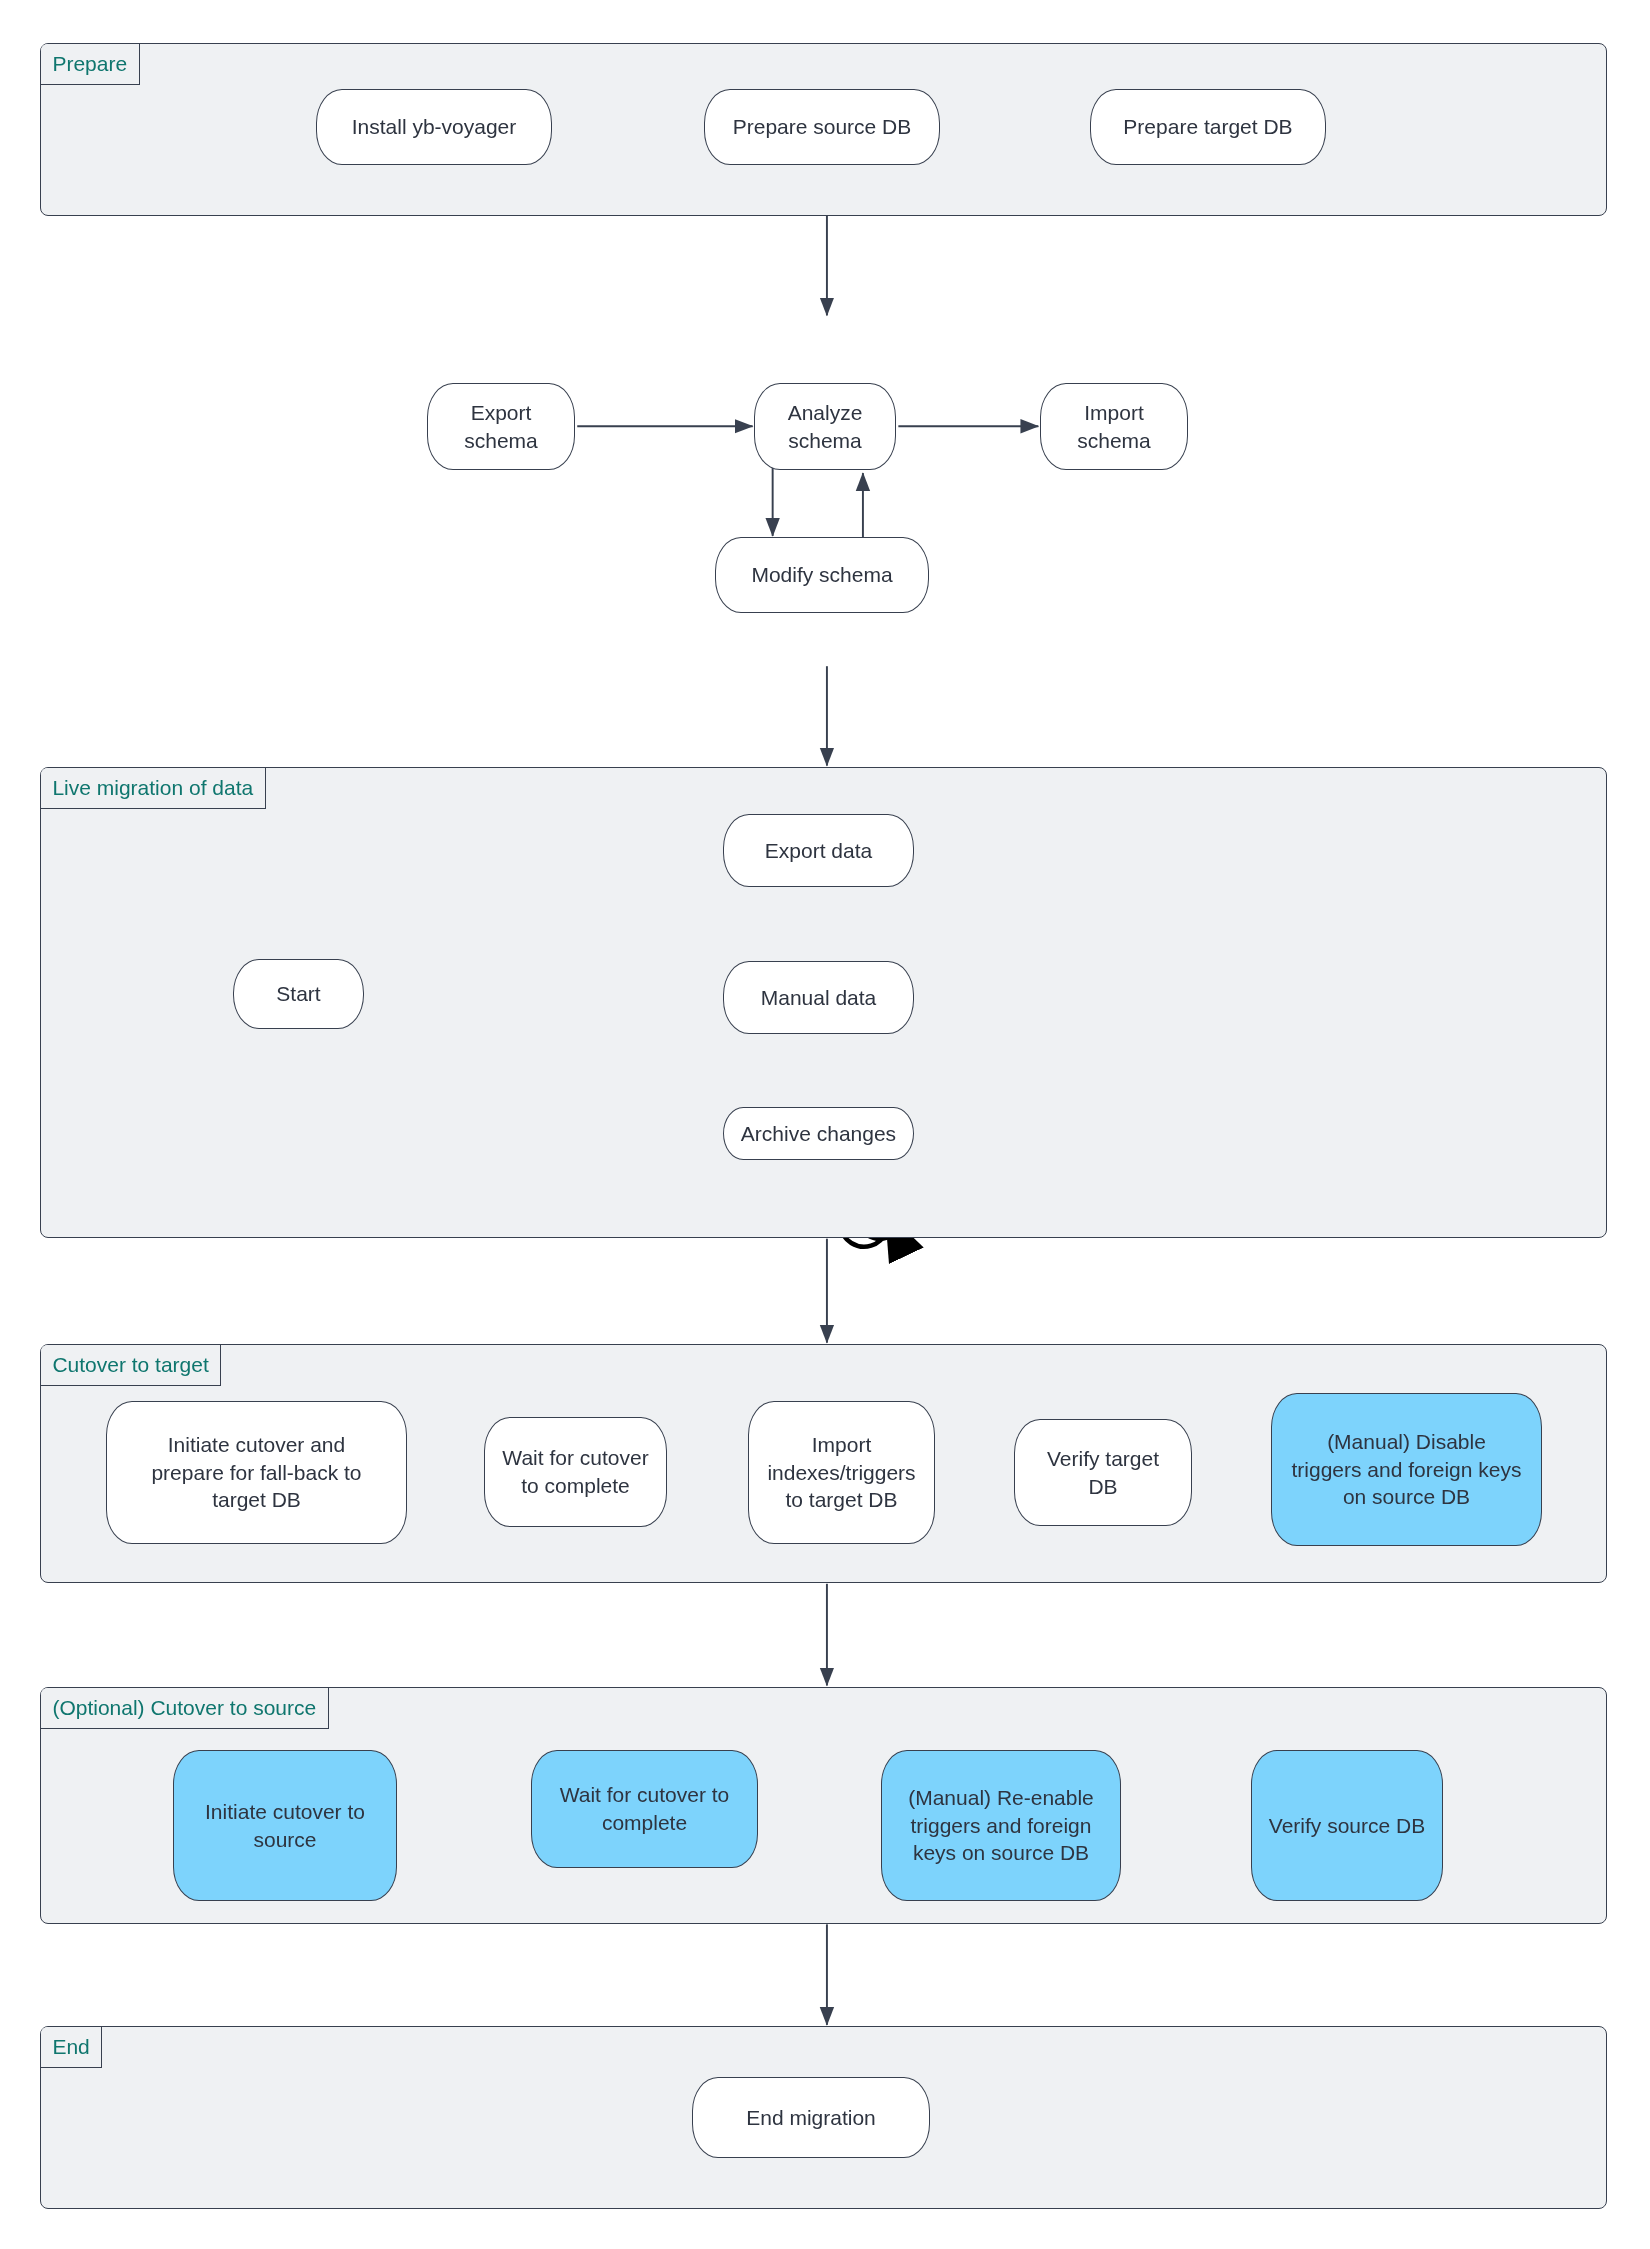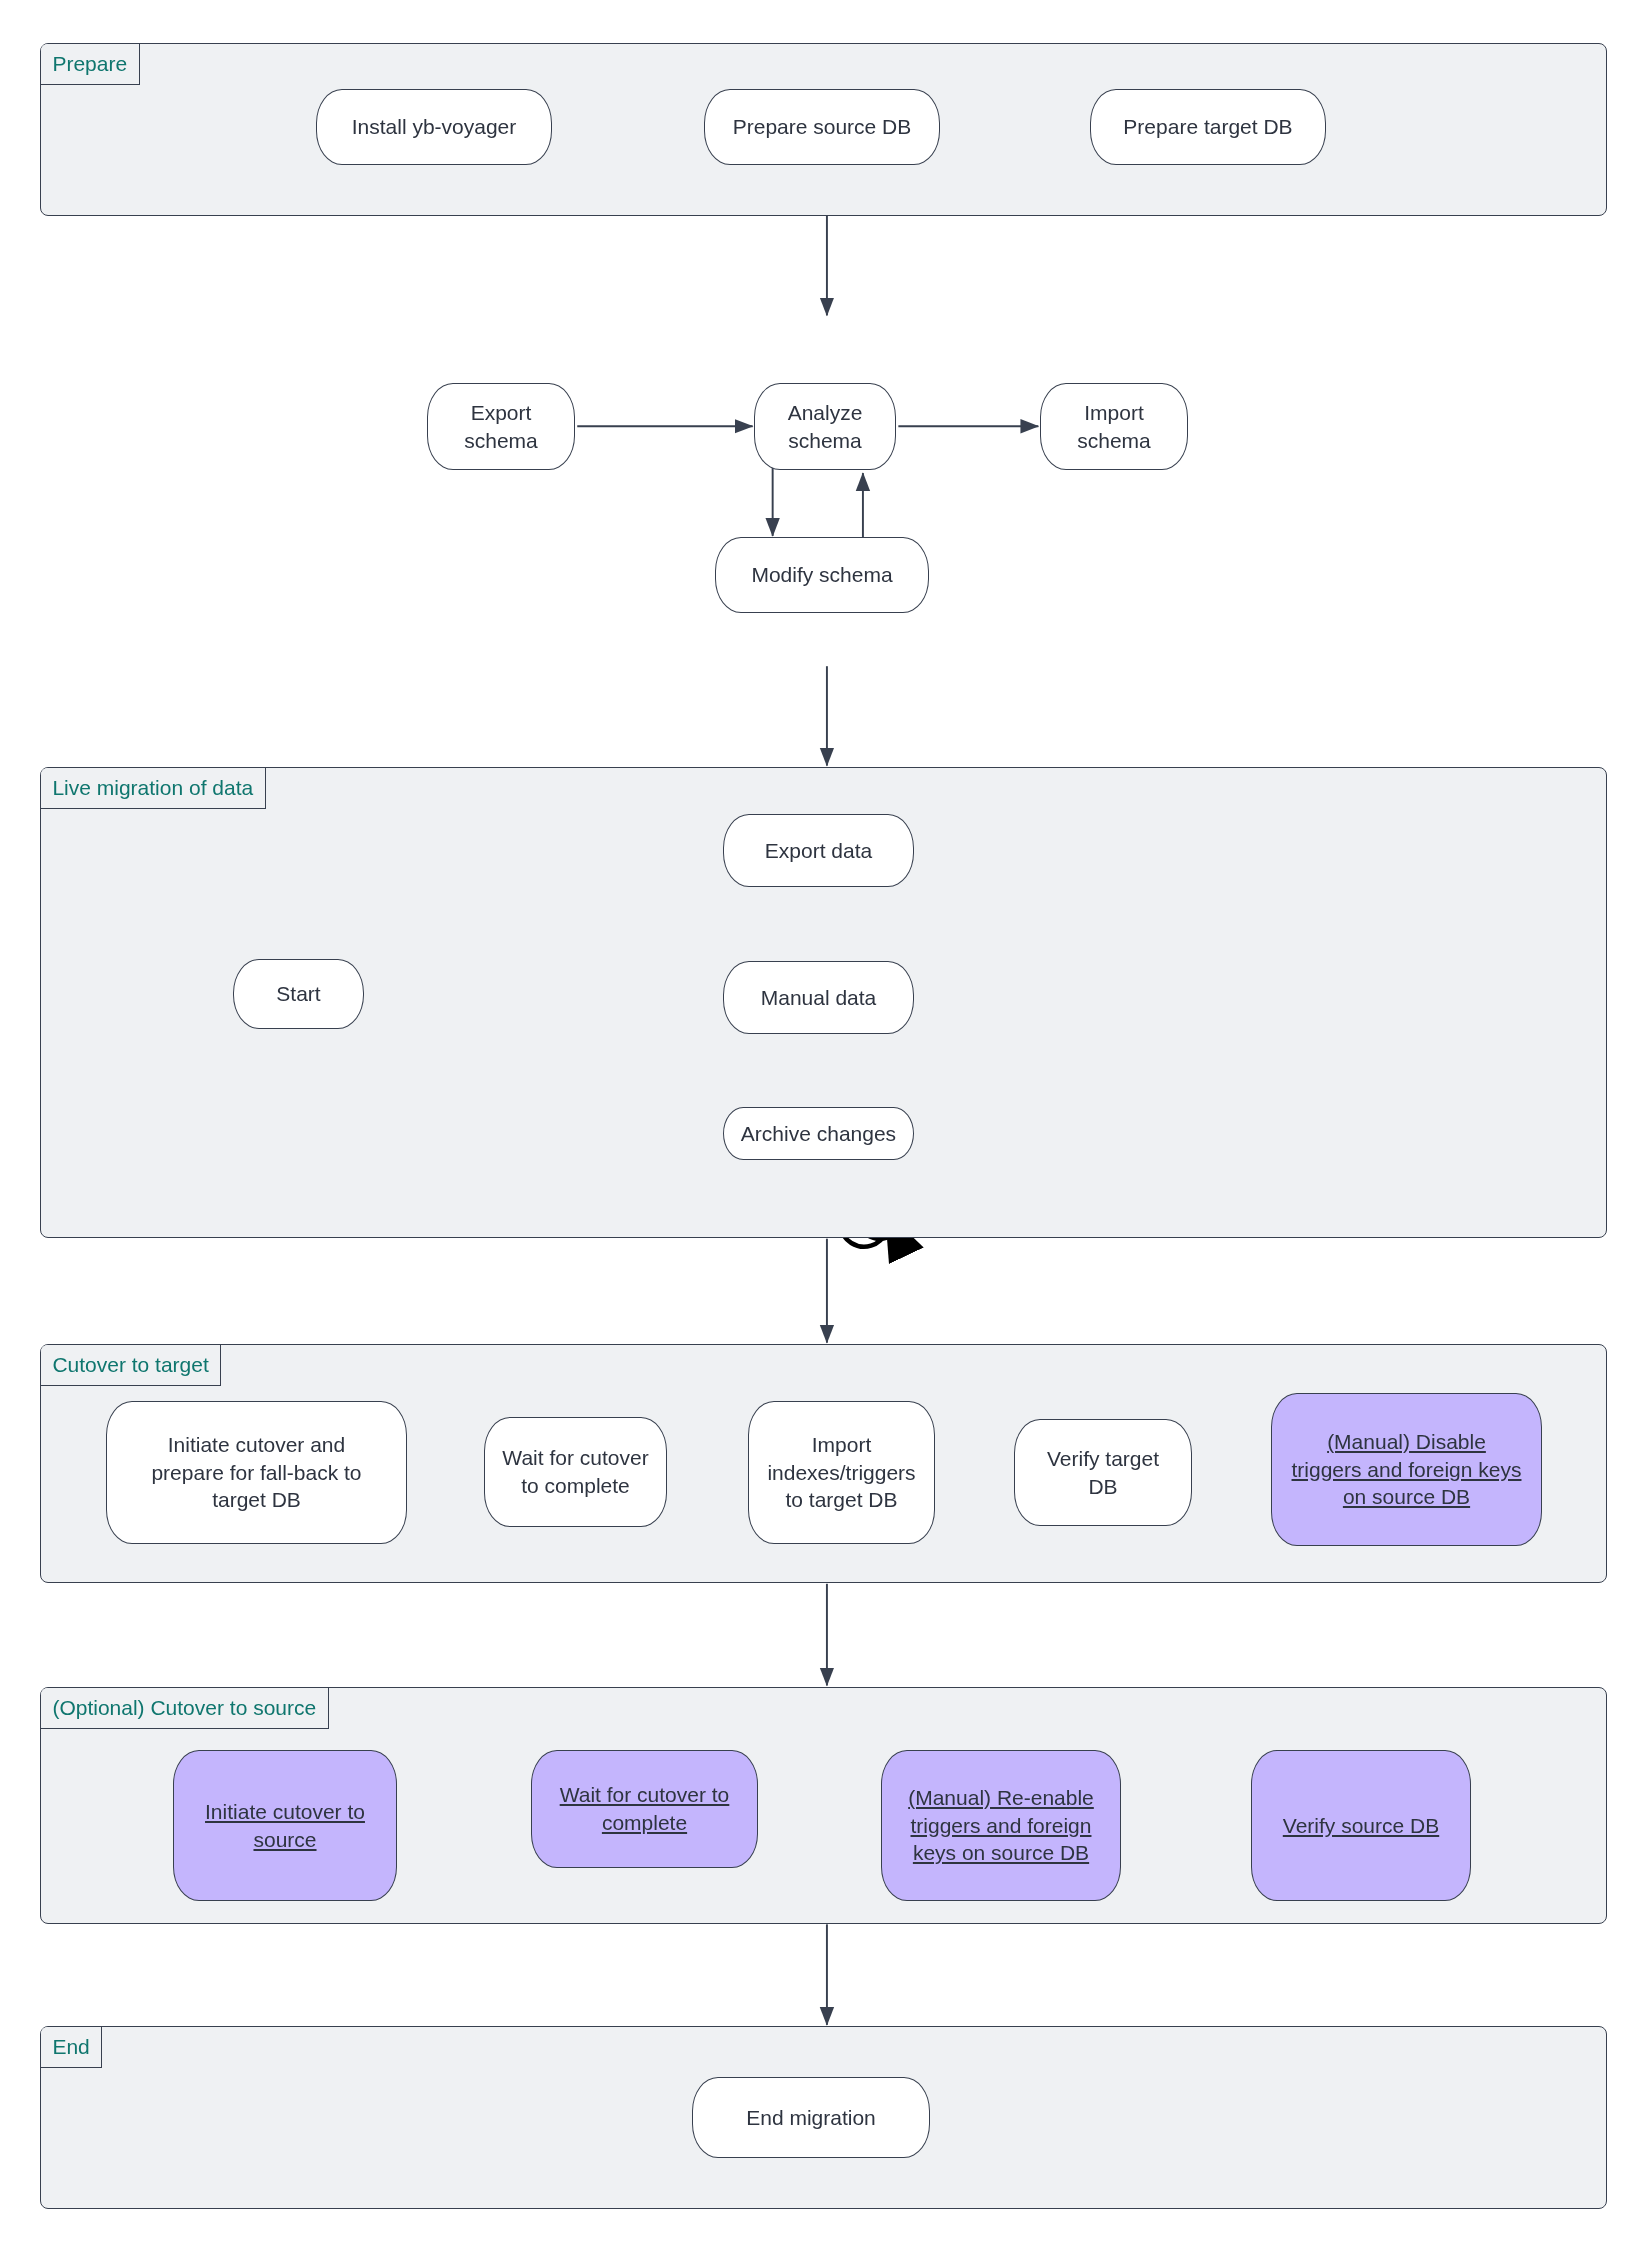--- a/index.html
+++ b/index.html
@@ -52,22 +52,21 @@
     color: #2e3440;
     font-size: 21px;
     line-height: 1.32;
     border: 1.7px solid #38404f;
     background: #ffffff;
     
     border-radius: 26px / 34px;
     padding: 3px 8px;
   }
   .node.purple {
-    background: #c4b5fd;
-    text-decoration: underline;
+    background: #7dd3fc;
   }
   .node-label {
     display: block;
     width: 100%;
     white-space: pre-line;
   }
   
   #wires {
     position: absolute;
     left: 0;
@@ -216,21 +215,21 @@
   </div>
   <div class="node purple" style="left:531px; top:1750px; width:227px; height:118px;">
     <span class="node-label">Wait for cutover to
 complete</span>
   </div>
   <div class="node purple" style="left:881px; top:1750px; width:240px; height:151px;">
     <span class="node-label">(Manual) Re-enable
 triggers and foreign
 keys on source DB</span>
   </div>
-  <div class="node purple" style="left:1251px; top:1750px; width:220px; height:151px;">
+  <div class="node purple" style="left:1251px; top:1750px; width:192px; height:151px;">
     <span class="node-label">Verify source DB</span>
   </div>
 
   <div class="group" style="left:40px; top:2026px; width:1567px; height:183px;">
     <div class="group-title">End</div>
   </div>
   <div class="node" style="left:692px; top:2077px; width:238px; height:81px;">
     <span class="node-label">End migration</span>
   </div>
 

